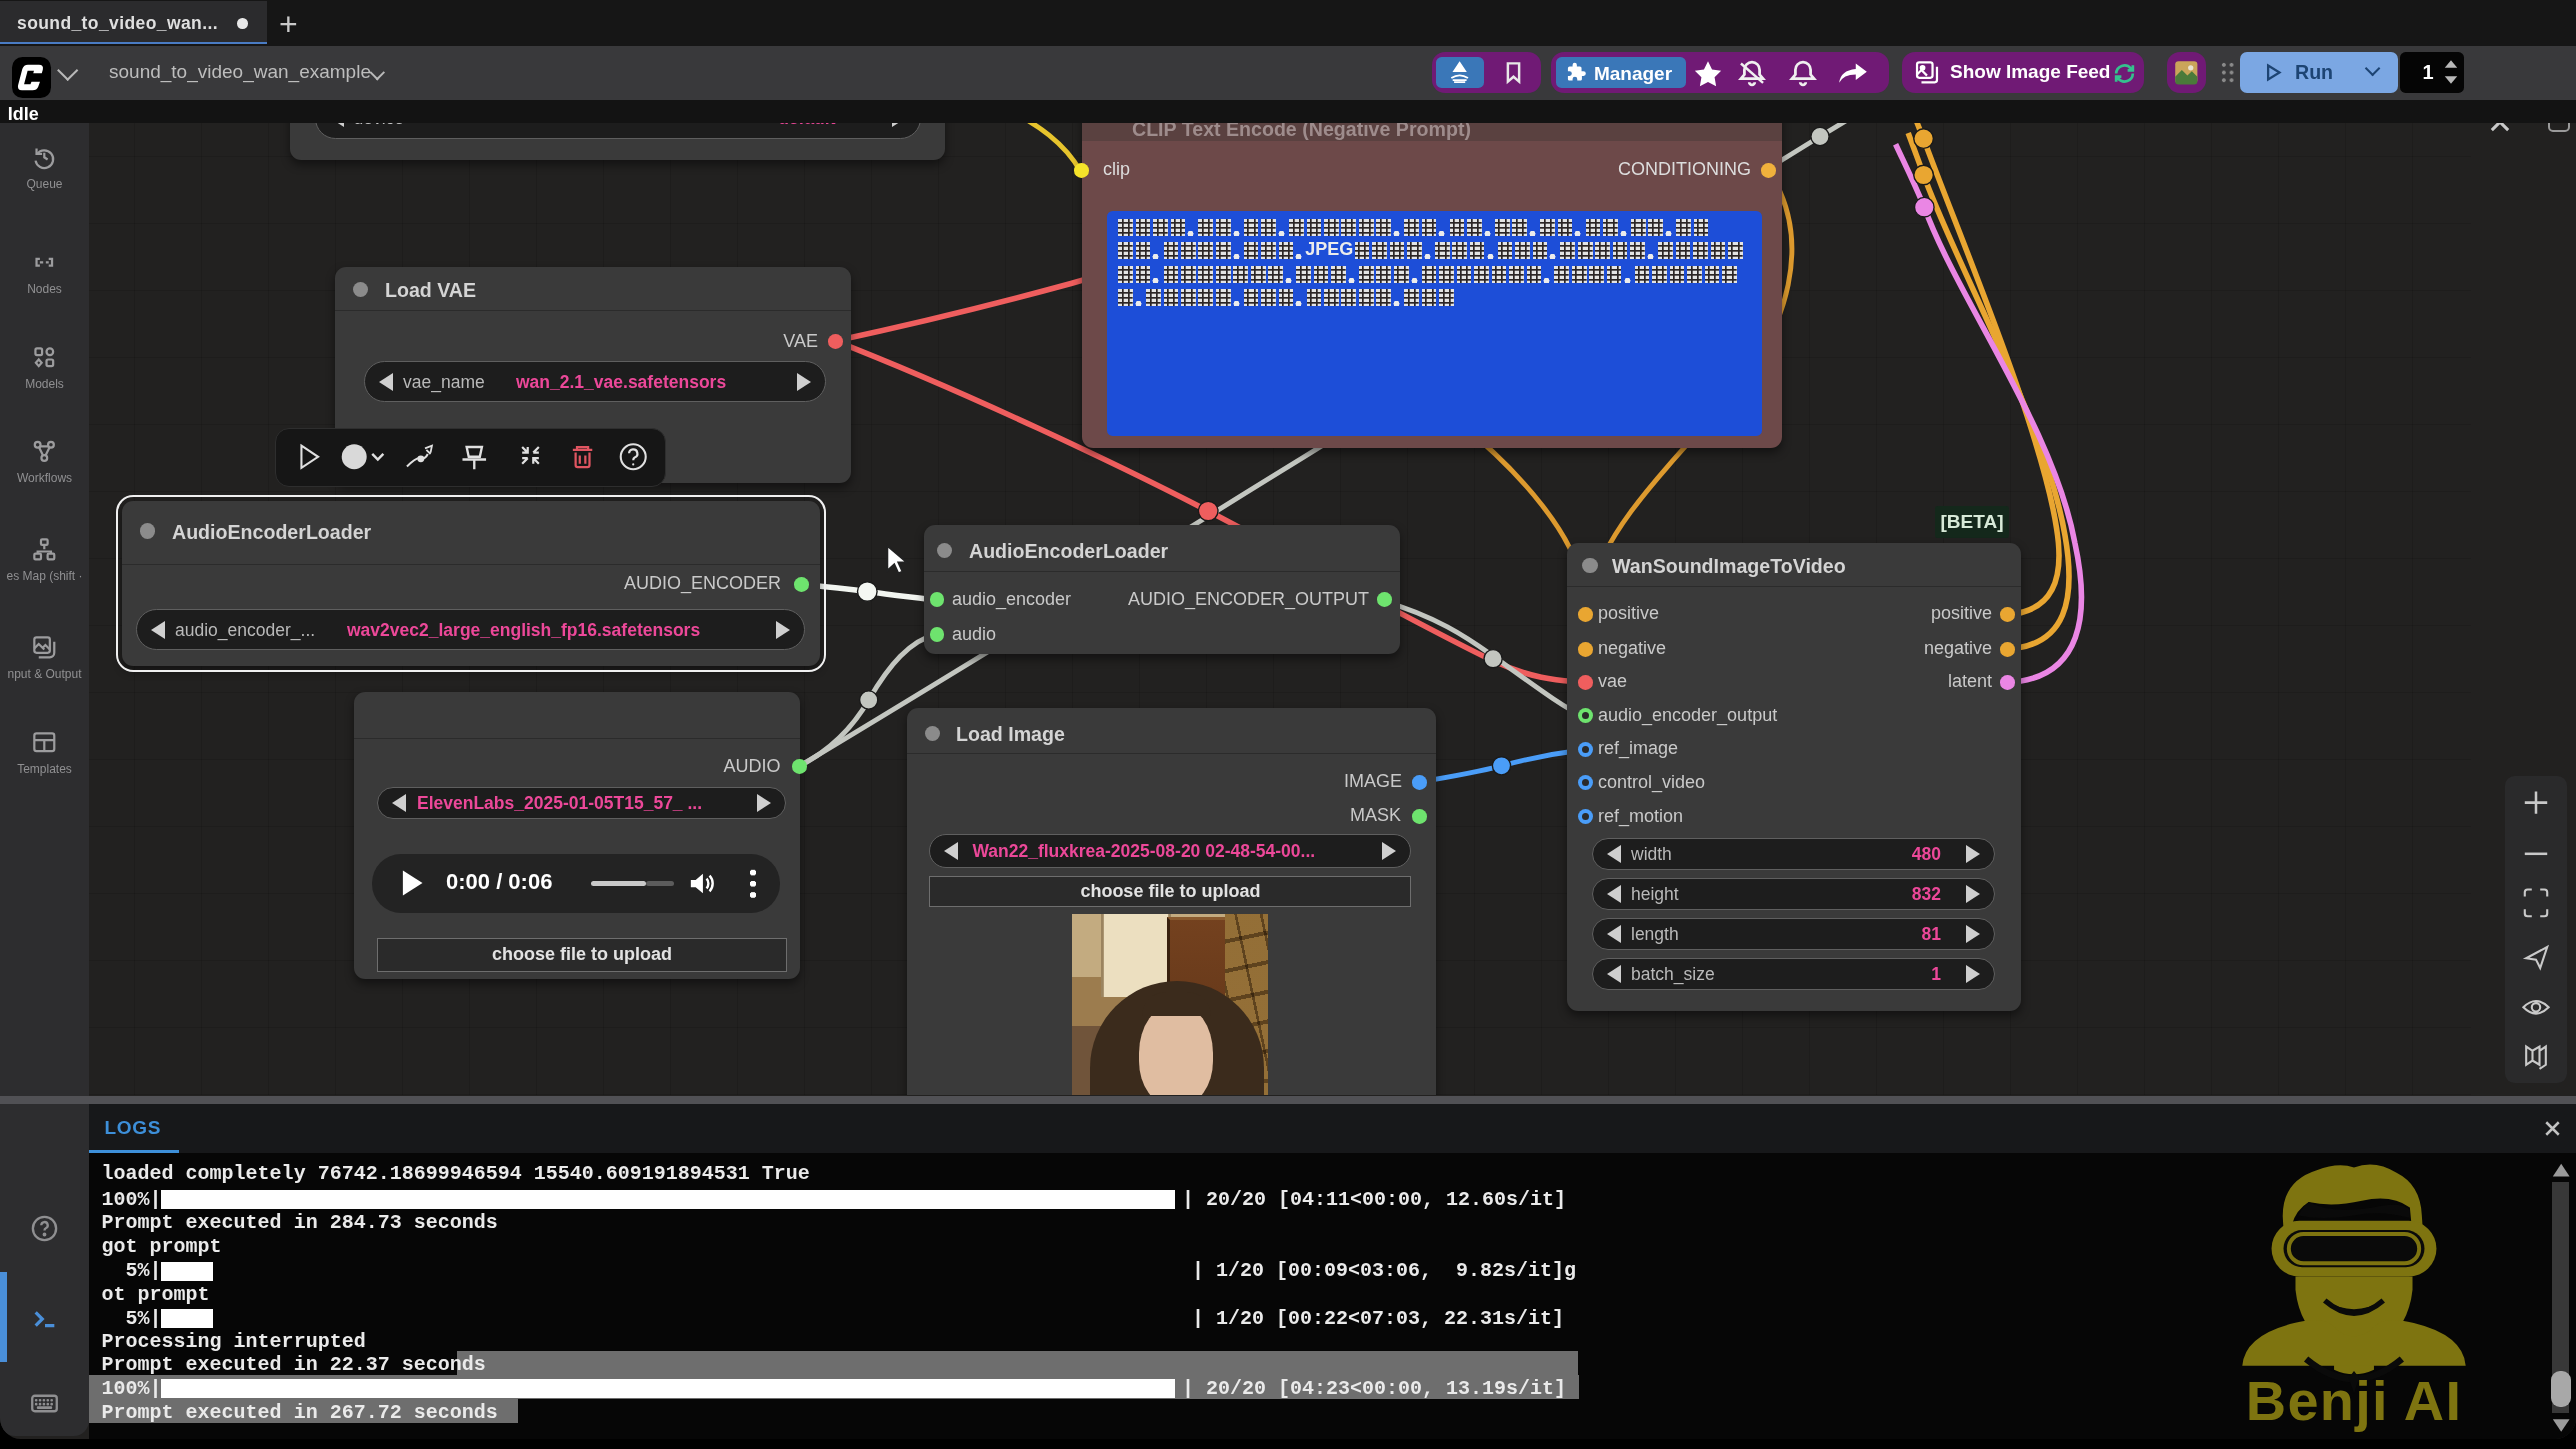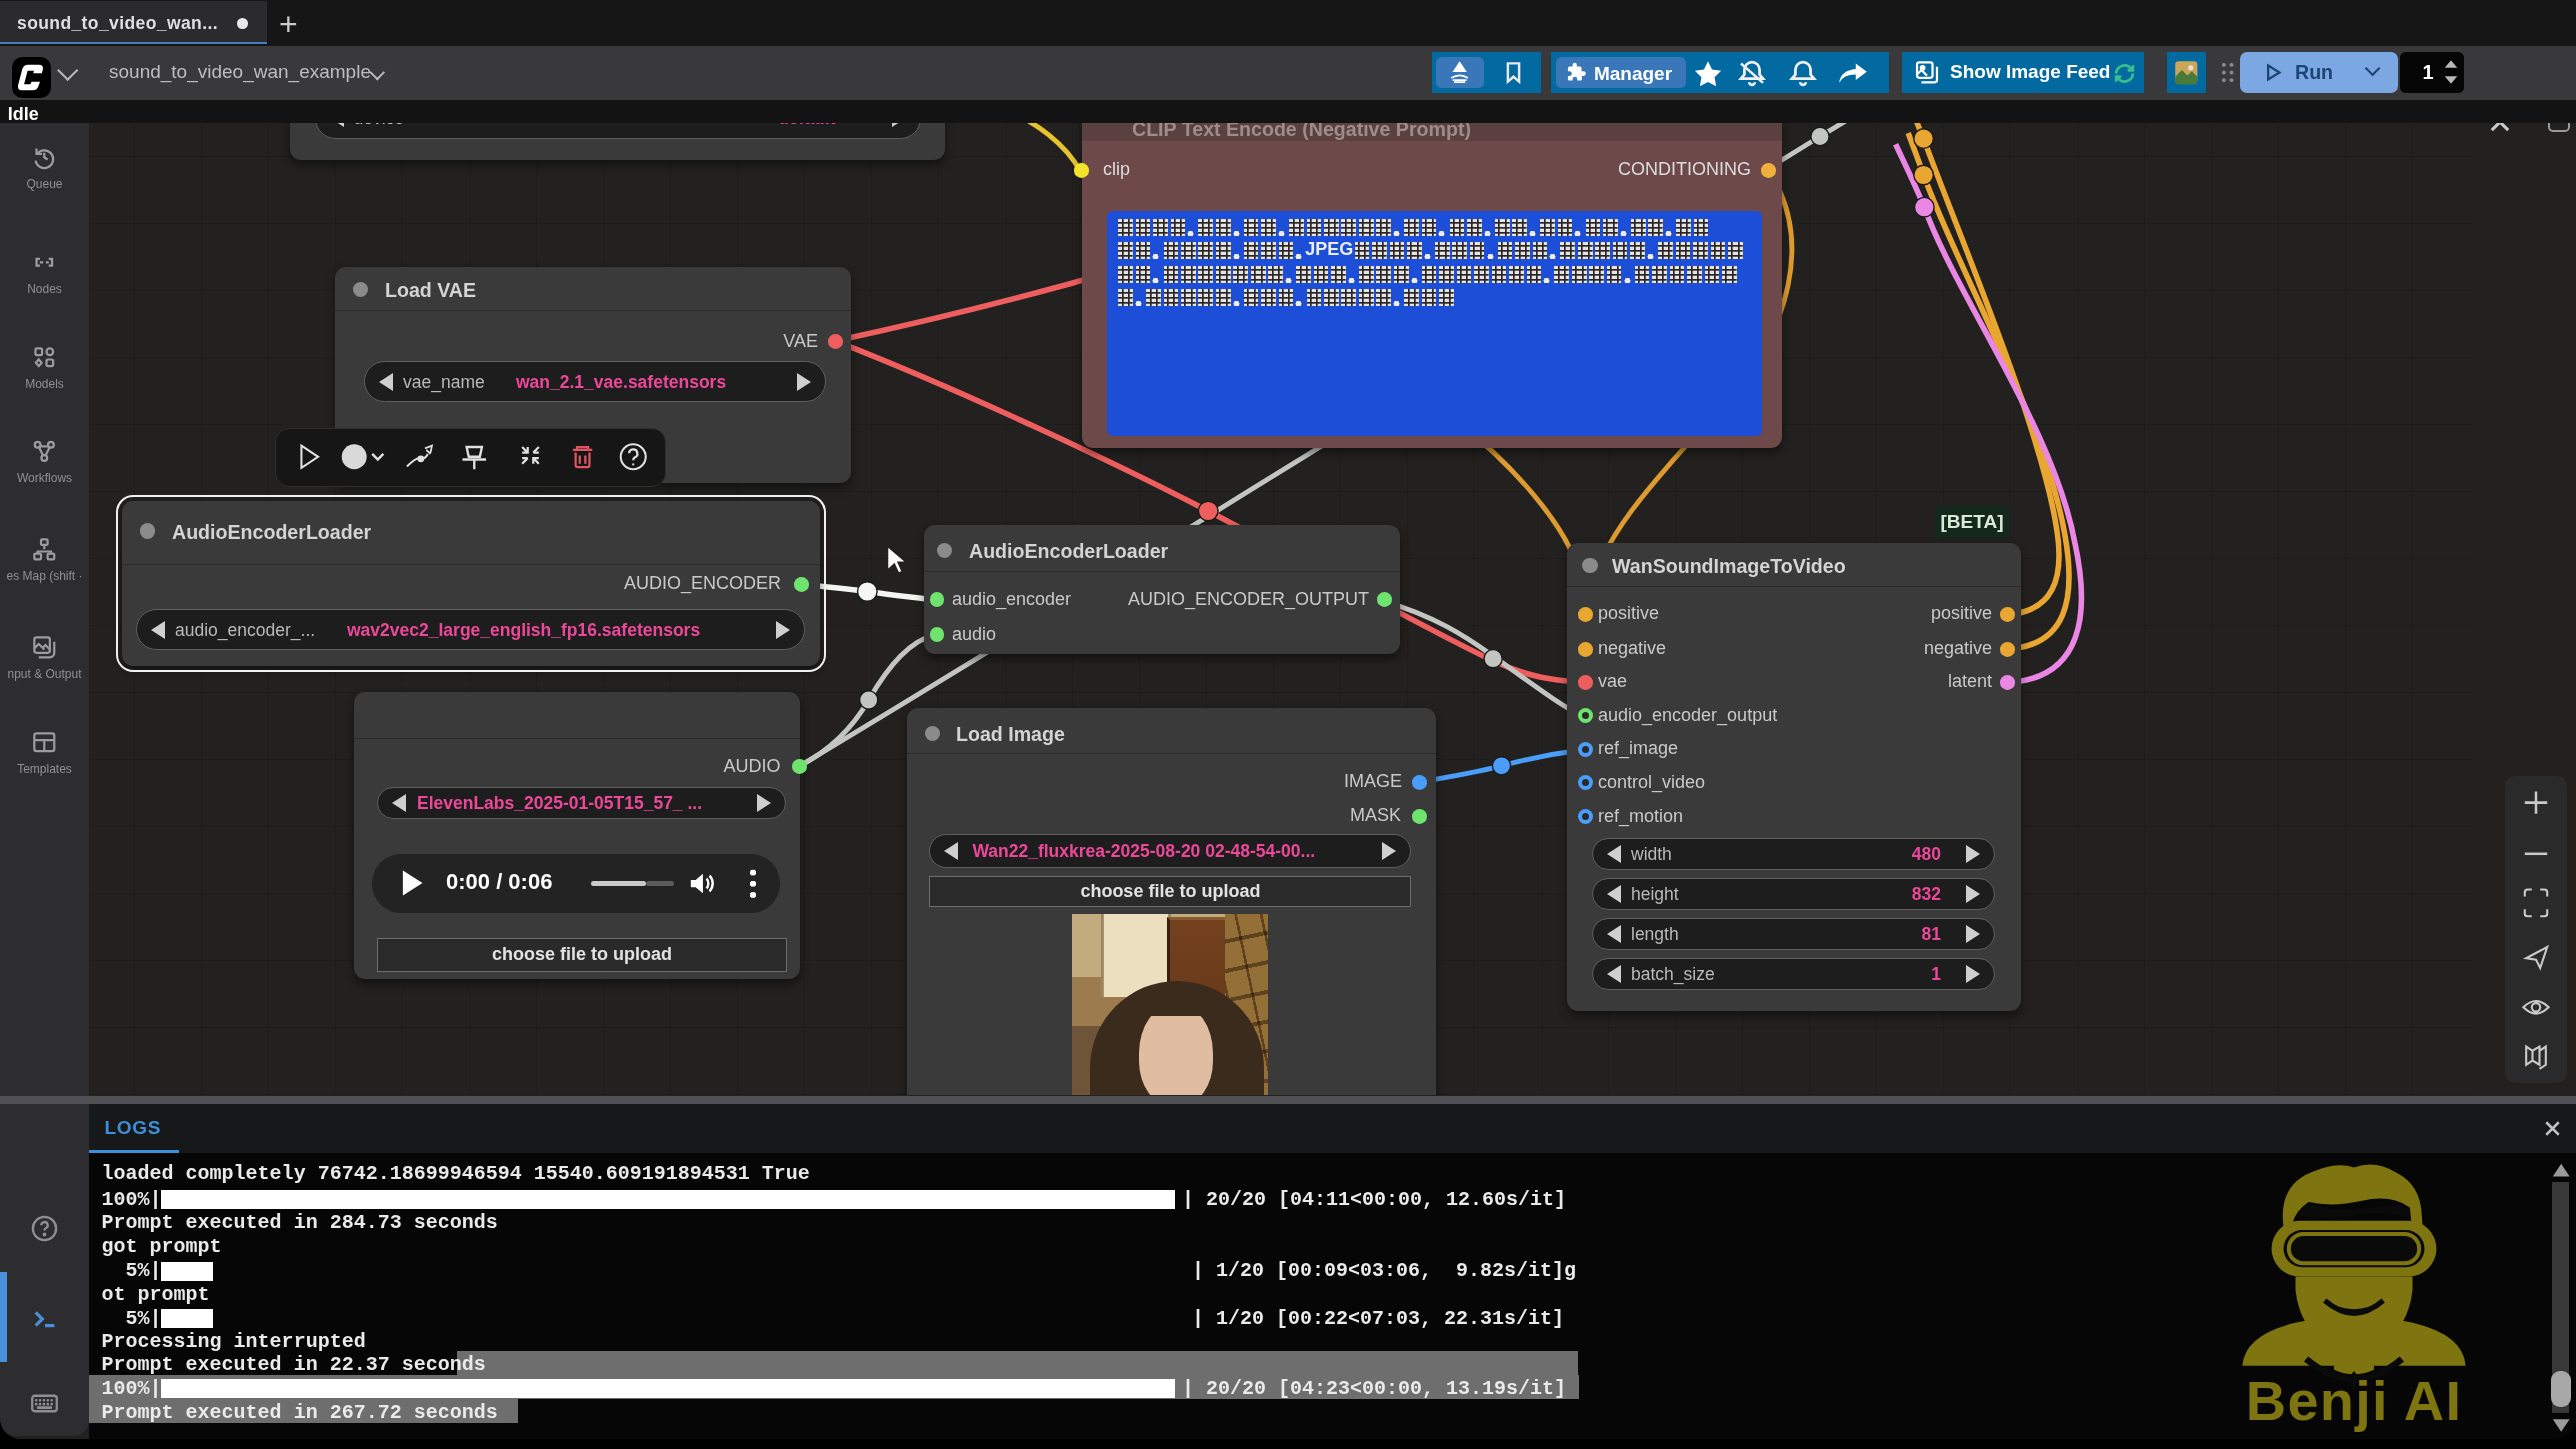--- a/index.html
+++ b/index.html
@@ -11,21 +11,21 @@
 #tab1 .dot{position:absolute;left:237px;top:17px;width:10.5px;height:10.5px;border-radius:50%;background:#e8e8e8}
 #tabplus{position:absolute;left:279px;top:5.6px;font-size:32px;color:#c9c9c9;font-weight:400}
 #toolbar{position:absolute;left:0;top:46px;width:100%;height:54px;background:#39393b;z-index:50}
 #idlebar{position:absolute;left:0;top:100px;width:100%;height:23px;background:#131313;z-index:50}
 #idlebar span{position:absolute;left:7.7px;top:4.2px;font-size:18px;font-weight:700;color:#fff}
 
 #logo{position:absolute;left:12px;top:10.5px;width:39px;height:41px;background:#000;border-radius:10.5px}
 .chev{display:inline-block;width:15.4px;height:15.4px;border-right:2.8px solid #b9b9b9;border-bottom:2.8px solid #b9b9b9;transform:rotate(45deg)}
 #wfname{position:absolute;left:109px;top:15.4px;font-size:19px;color:#bdbdbd}
 
-.tgroup{position:absolute;top:6.3px;height:41px;background:#0369a1;border-radius:1px}
+.tgroup{position:absolute;top:6.3px;height:41px;background:#701a75;border-radius:13px}
 .bluebtn{background:#3a77b8;border-radius:5.6px;position:absolute}
 #runbtn{position:absolute;left:2240px;top:6.3px;width:158px;height:41px;background:#7ba7e3;border-radius:7px}
 
 #cntbox{position:absolute;left:2400px;top:6.3px;width:64px;height:41px;background:#050505;border-radius:5.6px}
 
 #sidebar{position:absolute;left:0;top:123px;width:89px;height:1313px;background:#2d2d2f;z-index:40;border-radius:0 0 15.4px 15.4px}
 .sbitem{position:absolute;left:0;width:89px;text-align:center;color:#9b9b9d}
 .sbitem .lbl{font-size:12px;color:#909092;margin-top:4.2px;white-space:nowrap}
 #sbblue{position:absolute;left:0px;top:1272px;width:7px;height:90px;background:#4a8fd9;z-index:41}
 

